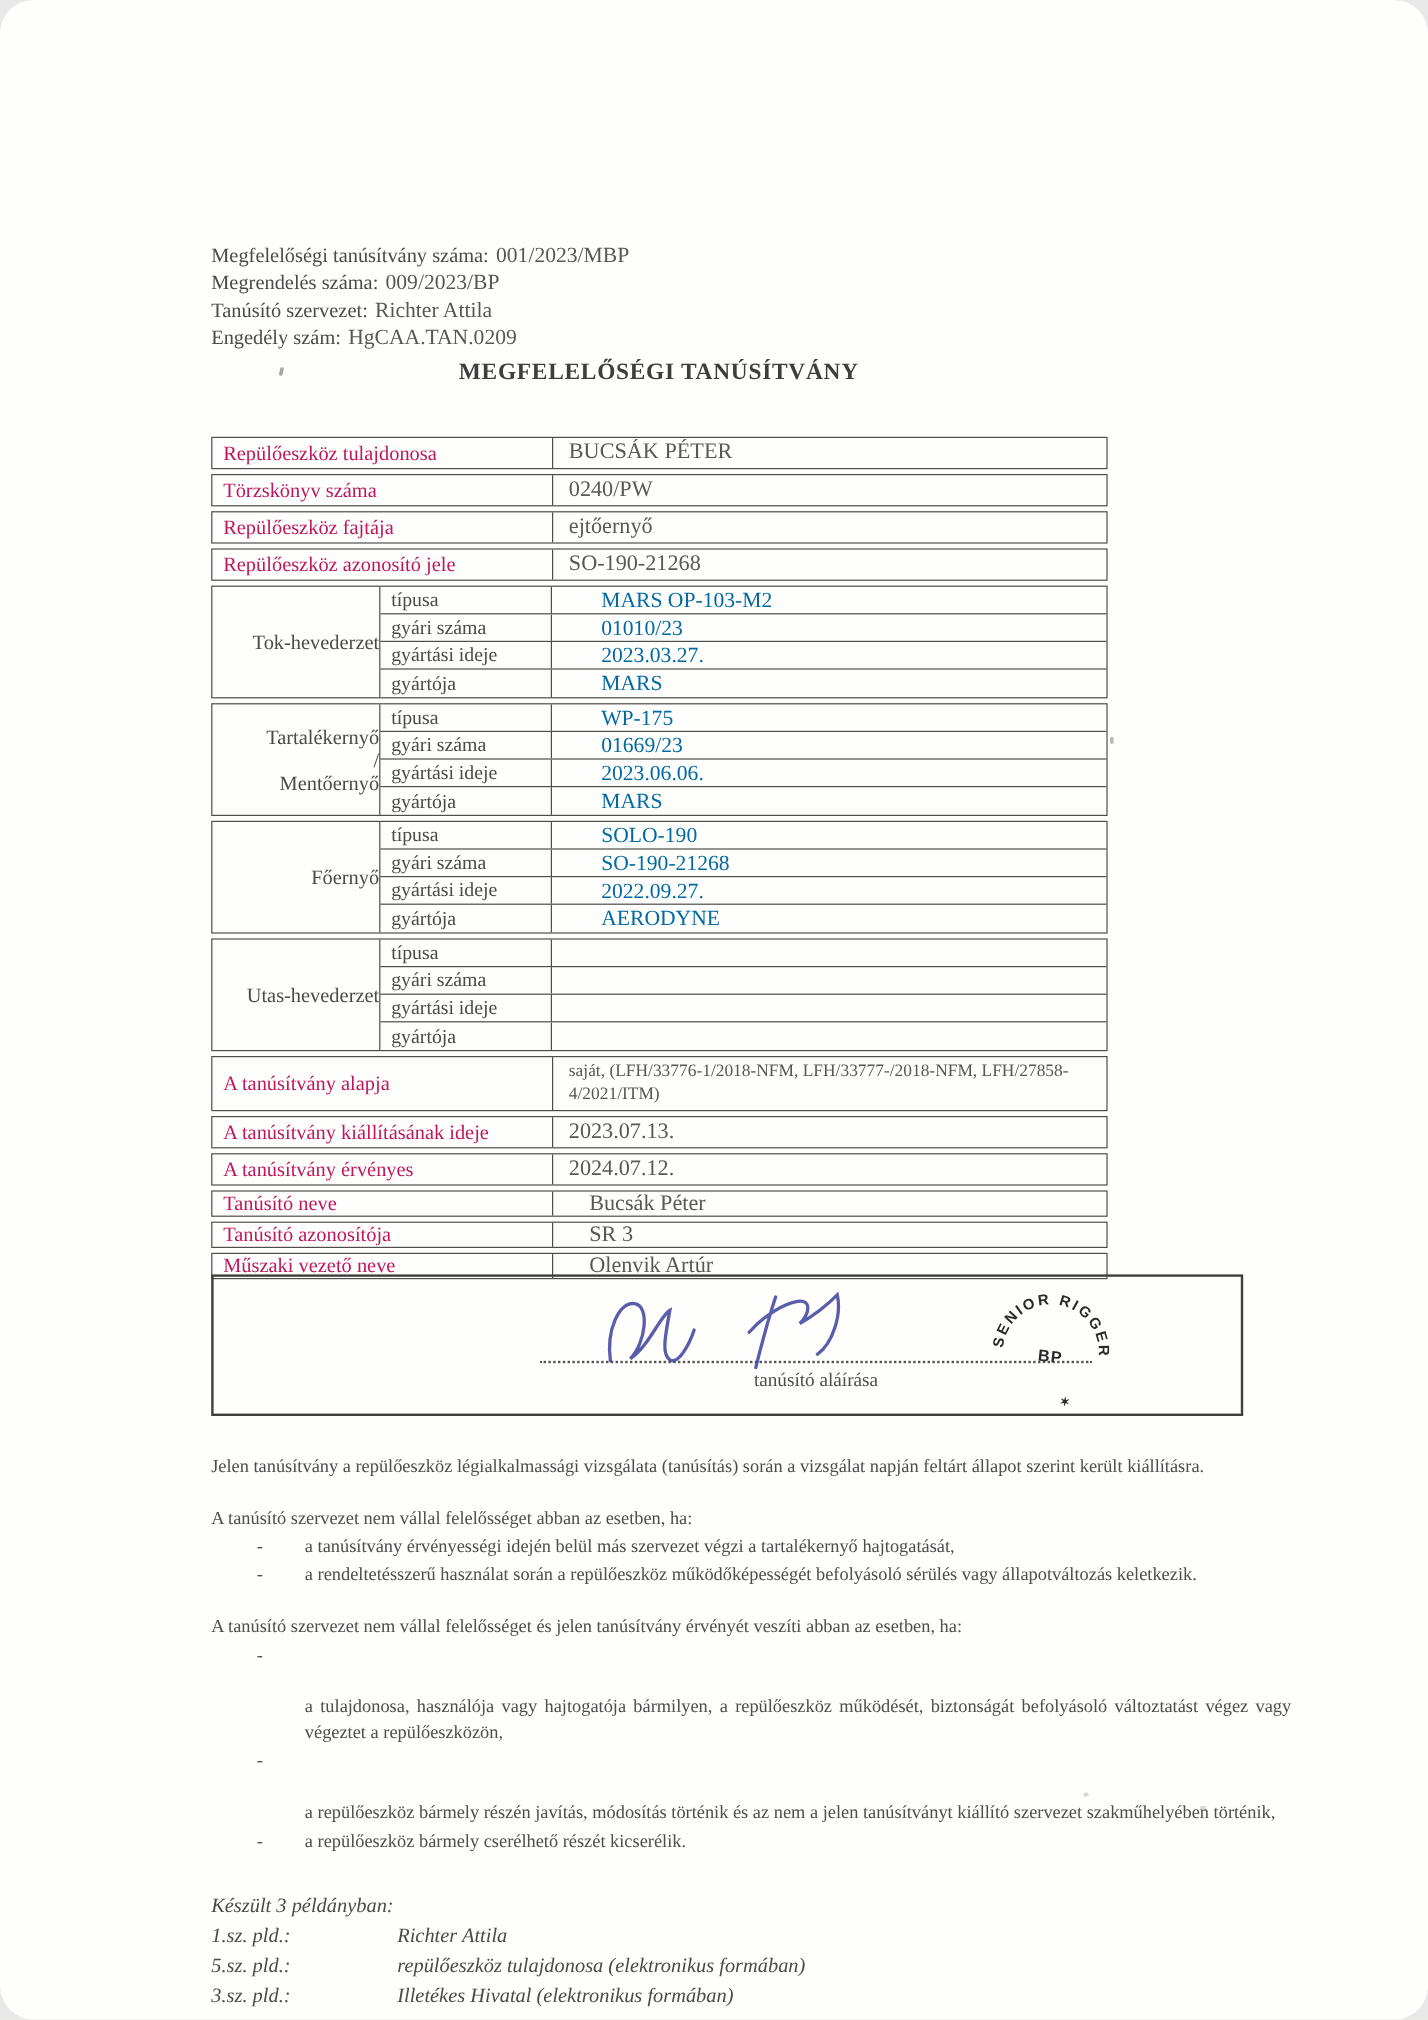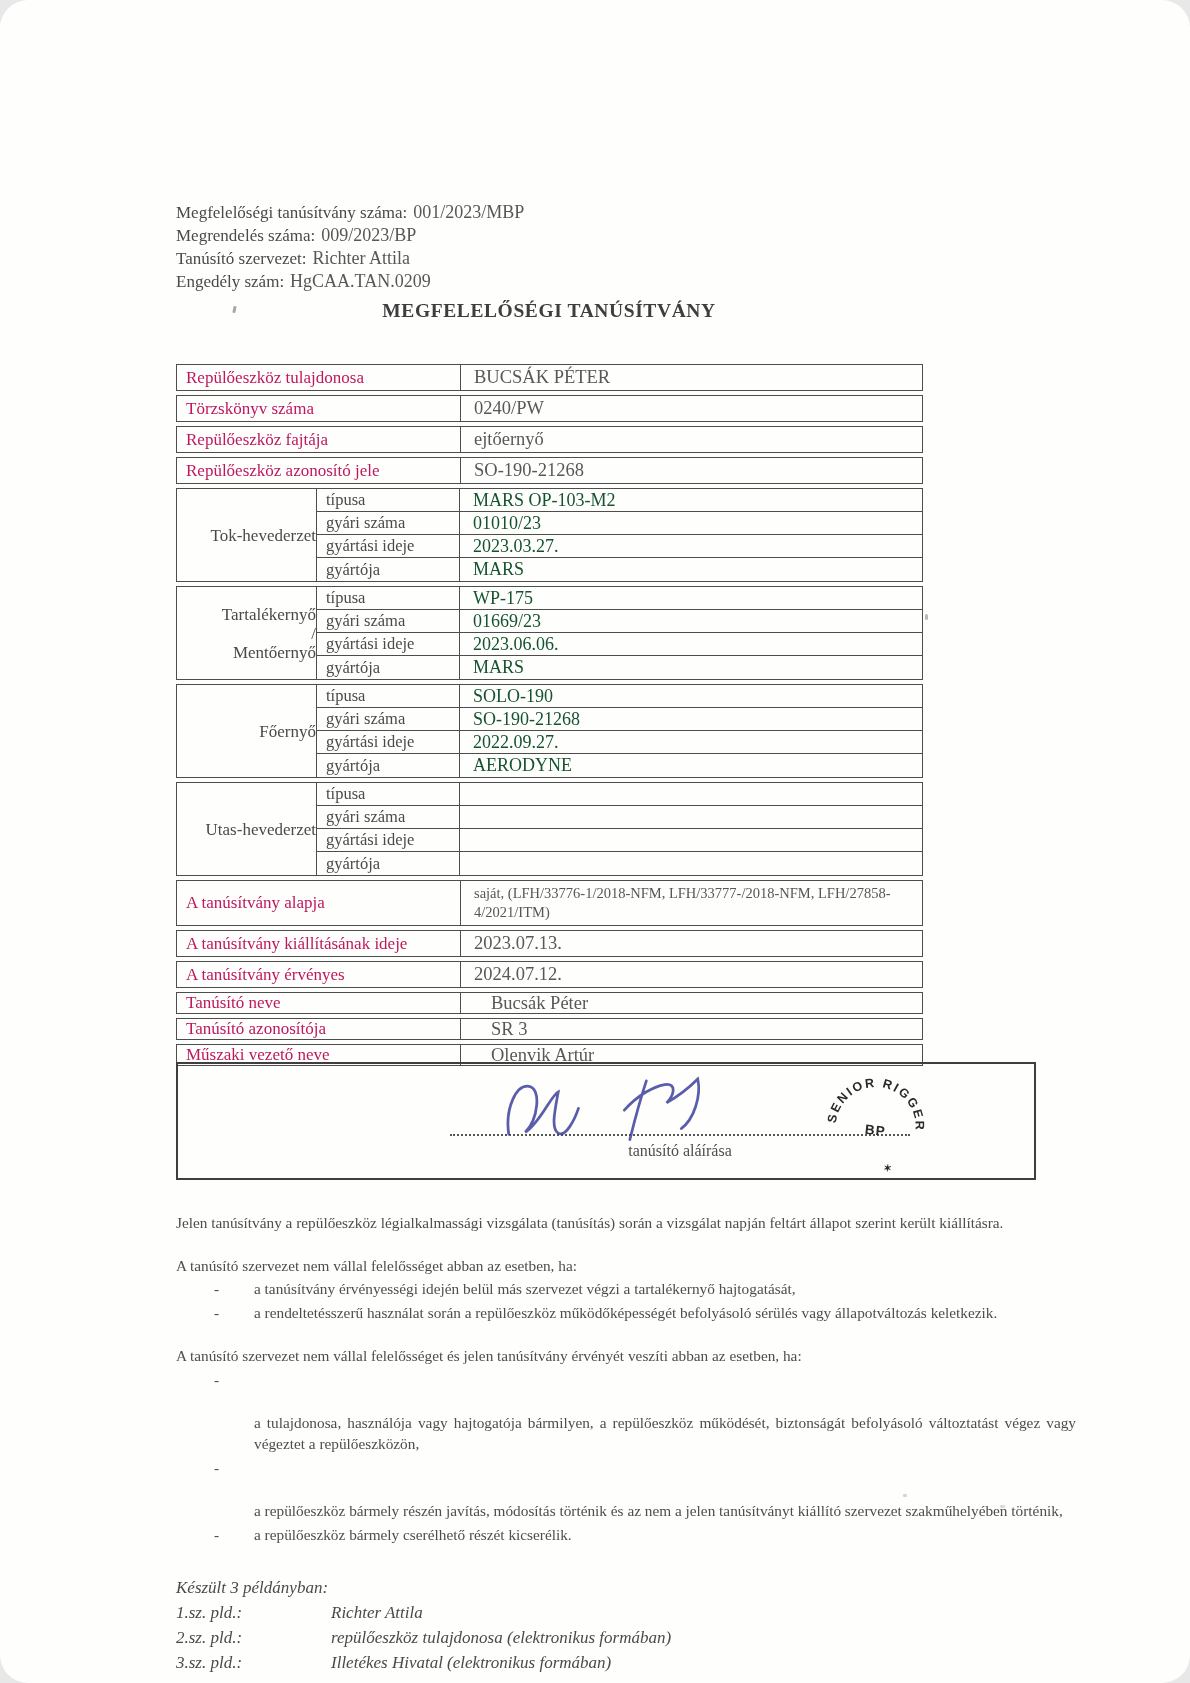--- a/index.html
+++ b/index.html
@@ -29,27 +29,27 @@
   }
   .val{flex:1;padding-left:13px;font-size:18.5px;color:#585858;display:flex;align-items:center;}
   .val-small{flex:1;padding:3px 10px 0 13px;font-size:14.5px;line-height:19px;color:#565656;}
   .group{display:flex;align-items:stretch;}
   .gname{
     width:140px;border-right:1.4px solid #4d4d4d;display:flex;flex-direction:column;
     justify-content:center;align-items:flex-end;font-size:17px;color:#4a4a4a;
     text-align:center;line-height:19px;
   }
   .gsub{flex:1;display:flex;flex-direction:column;}
-  .gsrow{display:flex;height:23px;border-bottom:1.2px solid #4d4d4d;}
+  .gsrow{display:flex;height:23px;border-bottom:1.2px solid #4d4d4d;gap:28px;}
   .gsrow:last-child{border-bottom:none;}
   .gsl{
     width:143px;padding-left:9px;font-size:16.5px;color:#4a4a4a;
     border-right:1.4px solid #4d4d4d;display:flex;align-items:center;
   }
-  .gsv{flex:1;padding-left:13px;font-size:18px;color:#14532d;display:flex;align-items:center;}
+  .gsv{flex:1;padding-left:13px;font-size:18px;color:#0369a1;display:flex;align-items:center;}
   
   .sigbox{
     position:absolute;left:176px;top:1062px;width:860px;height:118px;
     border:2px solid #3f3f3f;
   }
   .sigline{position:absolute;left:272px;top:8px;width:460px;height:64px;border-bottom:2.2px dotted #555;}
   .sig-svg{position:absolute;left:300px;top:4px;}
   .stamp{position:absolute;left:648px;top:10px;transform:rotate(6deg);}
   .sigcaption{position:absolute;left:272px;top:78px;width:460px;text-align:center;font-size:16px;color:#4e4e4e;}
   
@@ -275,21 +275,21 @@
       <span class="btxt">a repülőeszköz bármely cserélhető részét kicserélik.</span>
     </div>
 
     <div class="copies">
       <div>Készült 3 példányban:</div>
       <div class="crow">
         <span class="cnum">1.sz. pld.:</span>
         <span>Richter Attila</span>
       </div>
       <div class="crow">
-        <span class="cnum">2.sz. pld.:</span>
+        <span class="cnum">5.sz. pld.:</span>
         <span>repülőeszköz tulajdonosa (elektronikus formában)</span>
       </div>
       <div class="crow">
         <span class="cnum">3.sz. pld.:</span>
         <span>Illetékes Hivatal (elektronikus formában)</span>
       </div>
     </div>
   </div>
 
   <div class="artifact a1"></div>

